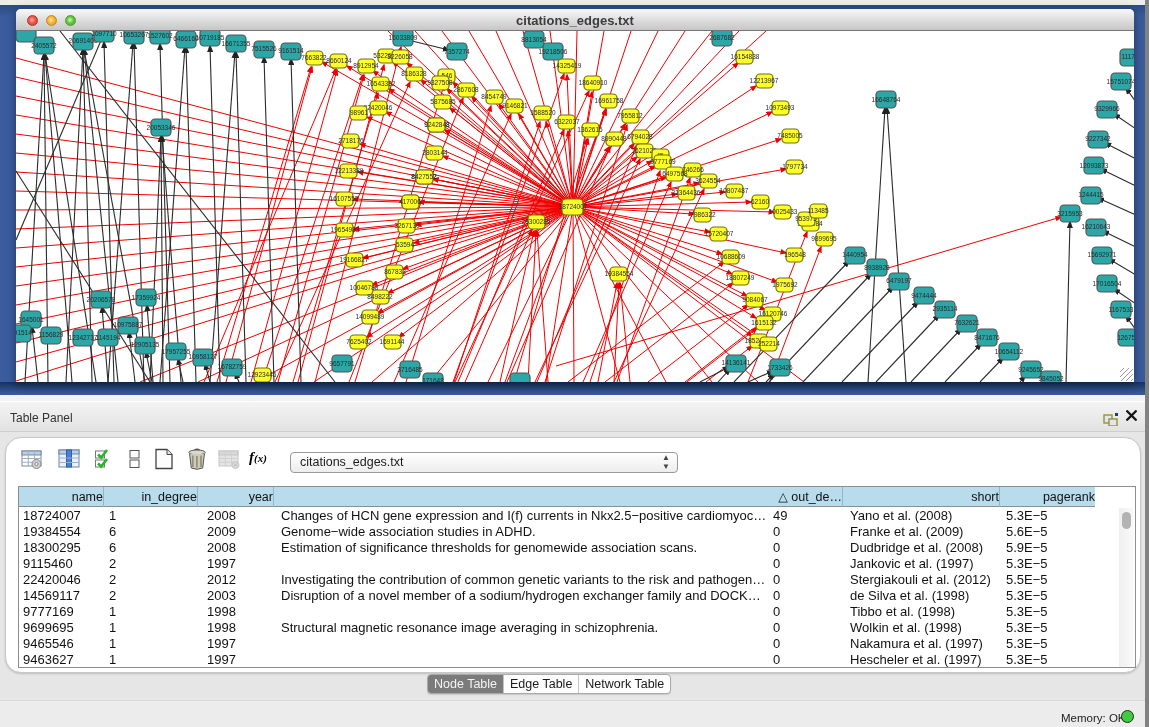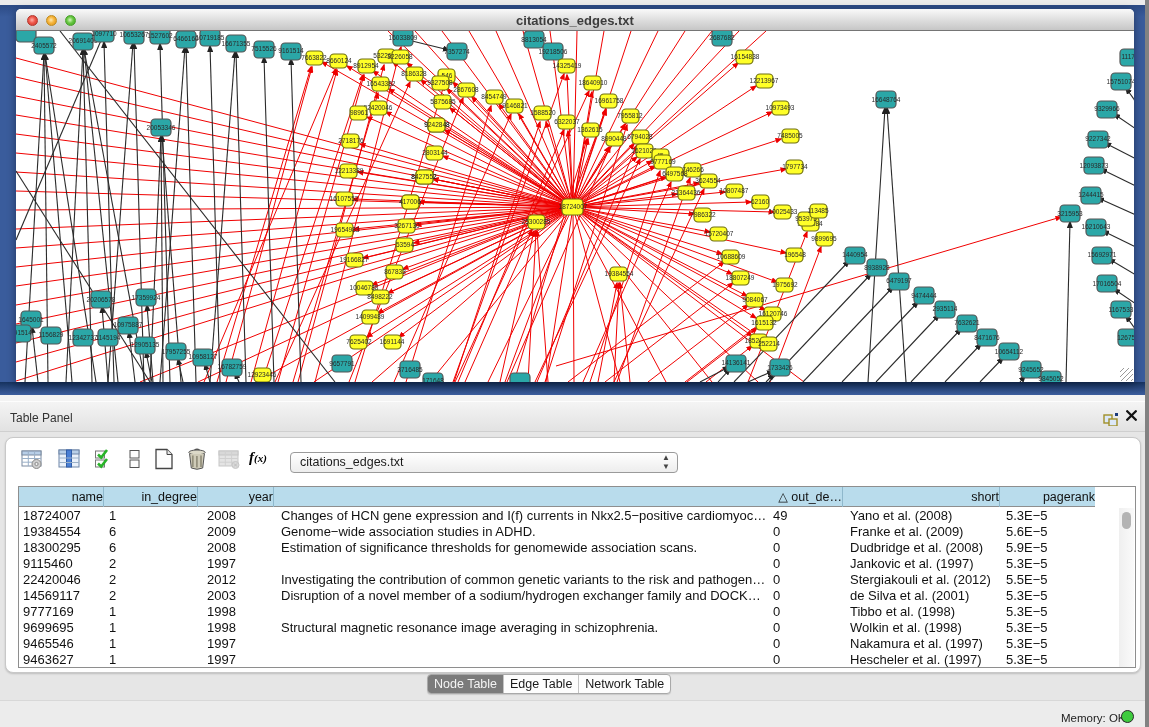--- a/index.html
+++ b/index.html
@@ -22,21 +22,21 @@
 #gsvg .k{stroke:#2b2b2b;stroke-width:1.1;fill:none}
 #gsvg .nl{font-size:6.5px;fill:#2a2a2a;text-anchor:middle;font-family:"Liberation Sans",sans-serif}
 #grip{right:1px;bottom:1px;width:13px;height:13px;background:
  repeating-linear-gradient(135deg,transparent,transparent 2.5px,#9a9a9a 2.5px,#9a9a9a 3.5px)}
 
 #tp{left:0;top:401px;width:1145px;height:326px;background:#e6e6e6}
 #tph{left:0;top:0;width:100%;height:31px;background:linear-gradient(#f4f4f4,#e2e2e2);border-top:1px solid #fdfdfd;border-bottom:1px solid #cfcfcf}
 #tph span{position:absolute;left:10px;top:9px;font-size:12px;color:#333}
 #fico{left:1103px;top:11px}
 #xico{left:1126px;top:8px}
-#panel{left:5px;top:36px;width:1136px;height:236px;background:#fff;border:1px solid #c8c8c8;border-radius:8px;box-shadow:0 1px 2px rgba(0,0,0,0.18)}
+#panel{left:5px;top:36px;width:1136px;height:236px;background:#fff;border:1px solid #c8c8c8;border-radius:16px;box-shadow:0 1px 2px rgba(0,0,0,0.18)}
 .tbi{position:absolute;top:9px}
 #combo{left:284px;top:14px;width:388px;height:21px;background:linear-gradient(#ffffff,#ededed);border:1px solid #9a9a9a;border-radius:4px;font-size:12.5px;color:#1a1a1a;line-height:19px;padding-left:9px}
 #combo .ud{position:absolute;right:7px;top:0px;font-size:8px;color:#444;line-height:9px;text-align:center}
 #tbl{left:12px;top:48px;width:1118px;height:182px;border:1px solid #8e8e8e;background:#fff;overflow:hidden}
 #thead{position:absolute;left:0;top:0;height:20px;width:1076px;background:#b9dcec;border-bottom:1px solid #8e8e8e}
 .th{position:absolute;top:0;height:20px;border-right:1px solid #8fb8cc;font-size:12.5px;color:#111;text-align:right;line-height:20px}
 #tbody{position:absolute;left:0;top:21px;width:1118px}
 .tr{position:relative;height:16px;font-size:13px;color:#111;white-space:nowrap}
 .tr div{position:absolute;top:0;height:16px;line-height:15px;overflow:hidden}
 .c0{left:4px;width:80px}.c1{left:90px;width:92px}.c2{left:188px;width:74px}
@@ -685,21 +685,21 @@
               <div class="c4">0</div>
               <div class="c5">Stergiakouli et al. (2012)</div>
               <div class="c6">5.5E−5</div>
             </div>
             <div class="tr">
               <div class="c0">14569117</div>
               <div class="c1">2</div>
               <div class="c2">2003</div>
               <div class="c3">Disruption of a novel member of a sodium/hydrogen exchanger family and DOCK…</div>
               <div class="c4">0</div>
-              <div class="c5">de Silva et al. (2001)</div>
+              <div class="c5">de Silva et al. (1998)</div>
               <div class="c6">5.3E−5</div>
             </div>
             <div class="tr">
               <div class="c0">9777169</div>
               <div class="c1">1</div>
               <div class="c2">1998</div>
               <div class="c4">0</div>
               <div class="c5">Tibbo et al. (1998)</div>
               <div class="c6">5.3E−5</div>
             </div>

